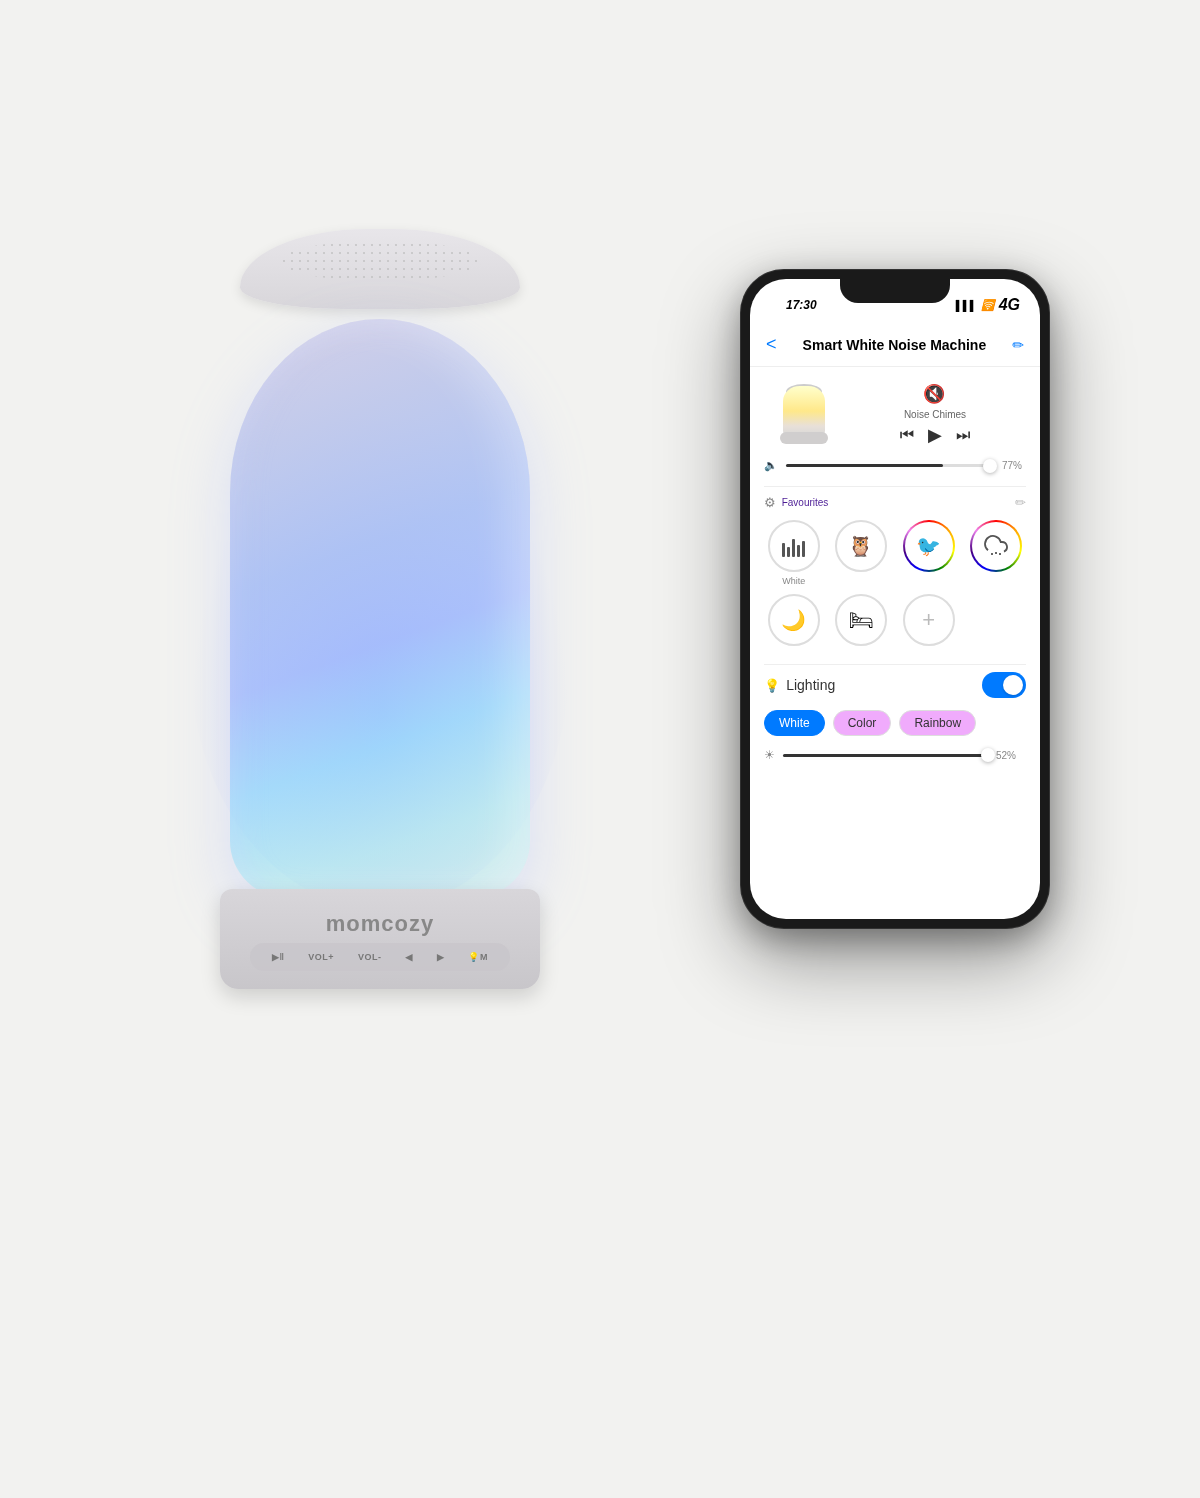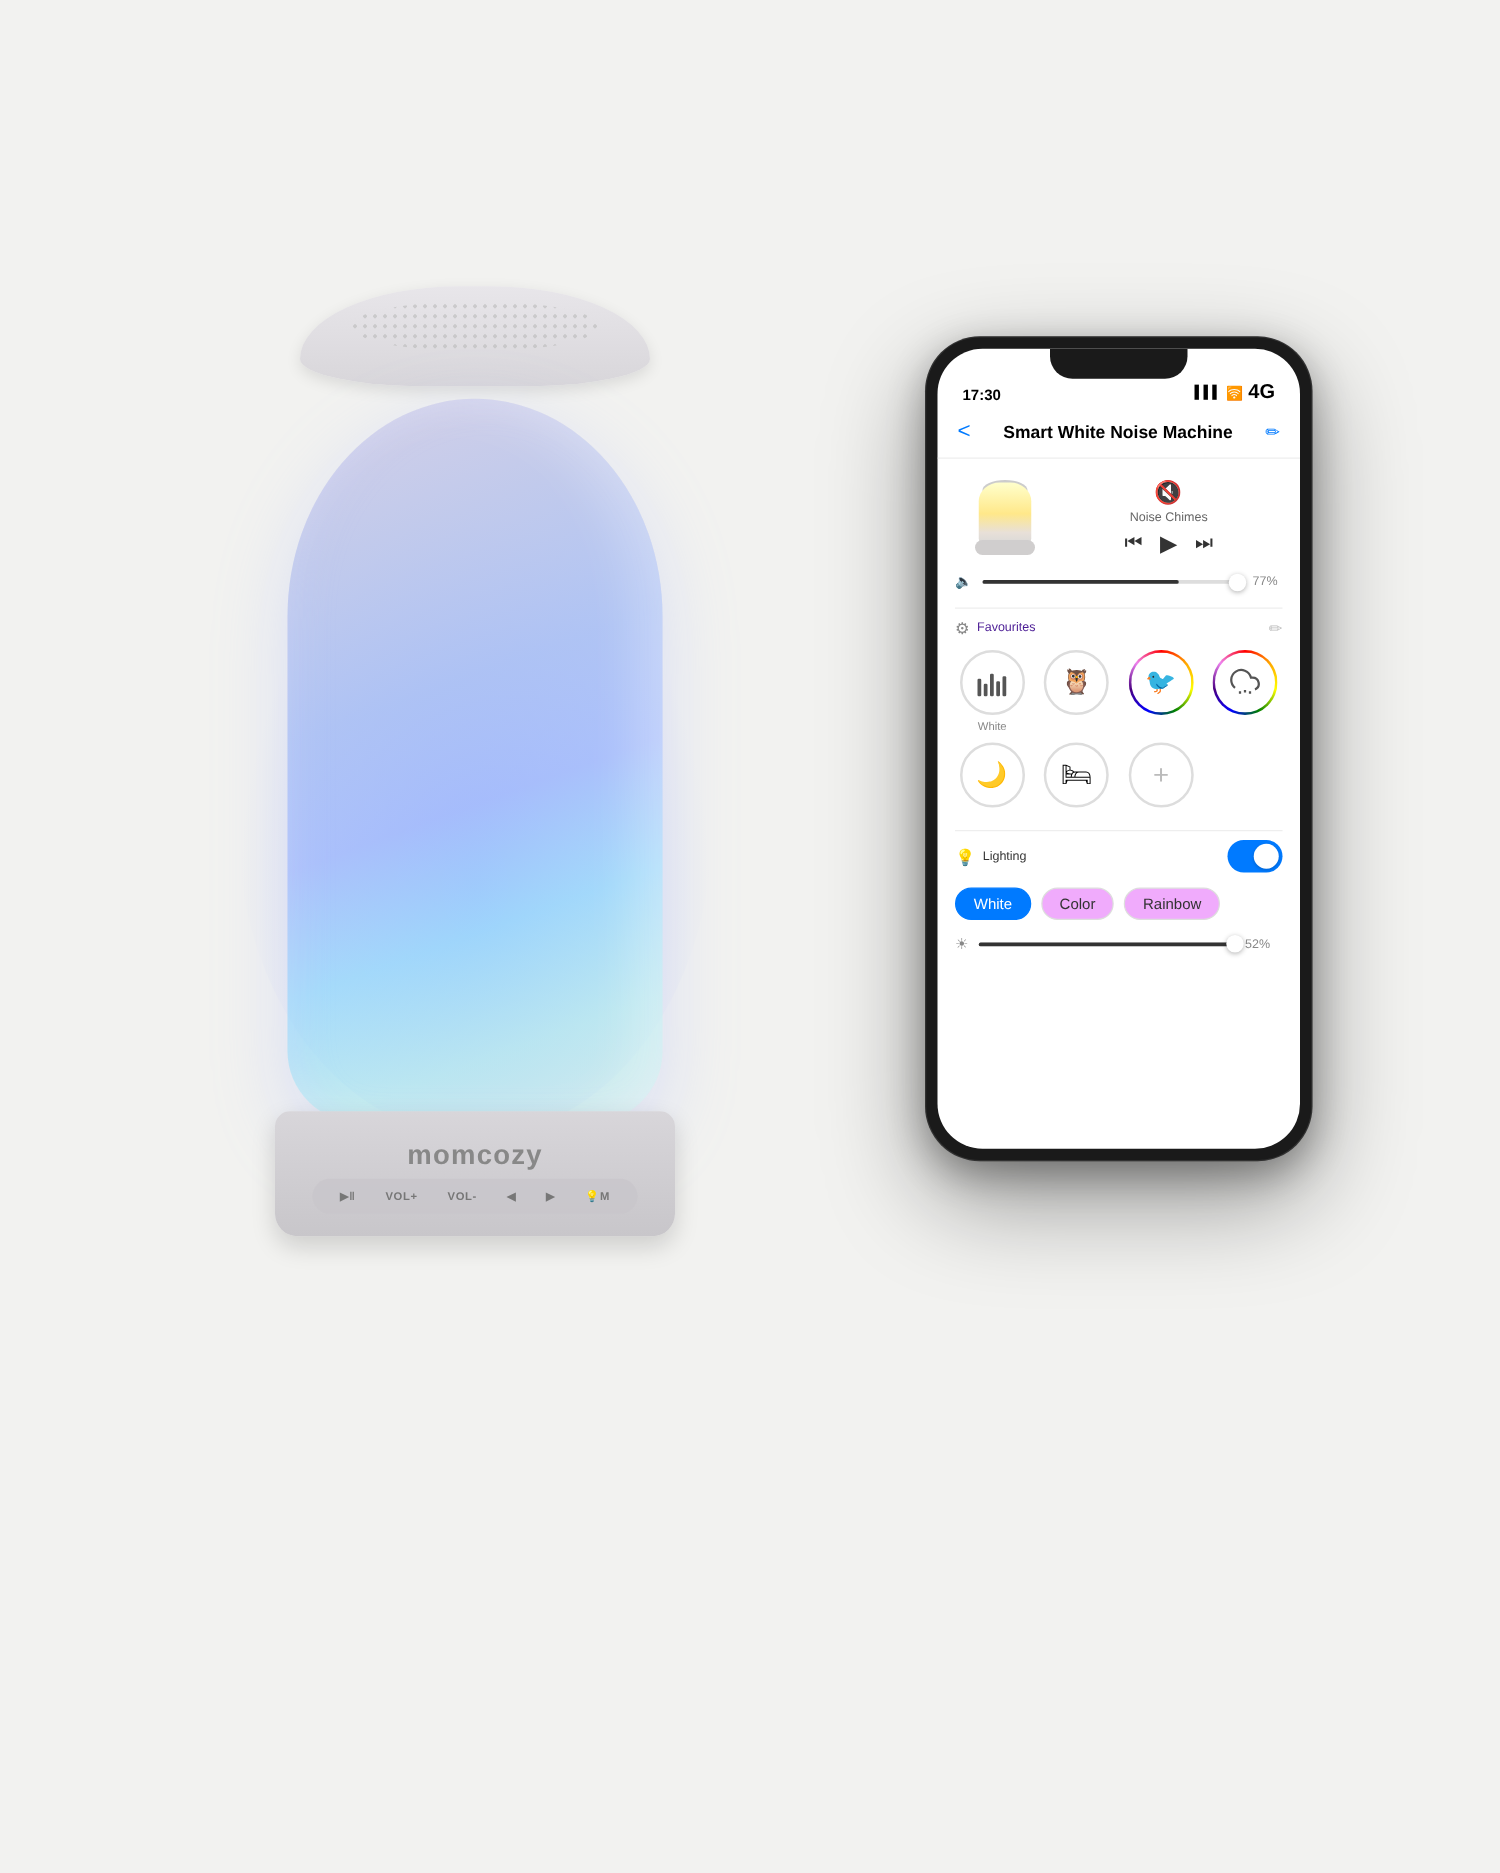--- a/index.html
+++ b/index.html
@@ -205,28 +205,29 @@
       height: 24px;
       background: #1a1a1a;
       border-radius: 0 0 18px 18px;
       z-index: 10;
     }
 
     
     .status-bar {
       position: absolute;
       top: 0;
-      left: 0;
+      left: 16px;
       right: 0;
       height: 44px;
       display: flex;
-      align-items: flex-end;
+      align-items: center;
       justify-content: space-between;
       padding: 8px 20px 0;
       z-index: 9;
+      font-style: italic;
     }
     .status-time {
       font-size: 12px;
       font-weight: 600;
       color: #000;
     }
     .status-icons {
       display: flex;
       align-items: center;
       gap: 4px;
@@ -475,21 +476,21 @@
       align-items: center;
       justify-content: space-between;
       margin-bottom: 12px;
     }
     .lighting-label-row {
       display: flex;
       align-items: center;
       gap: 6px;
     }
     .lighting-bulb { font-size: 13px; color: #888; }
-    .lighting-label { font-size: 10px; color: #333; font-weight: 500; }
+    .lighting-label { font-size: 14px; color: #333; font-weight: 500; }
     
     .toggle {
       width: 44px;
       height: 26px;
       background: #007aff;
       border-radius: 13px;
       position: relative;
       cursor: pointer;
     }
     .toggle-knob {

